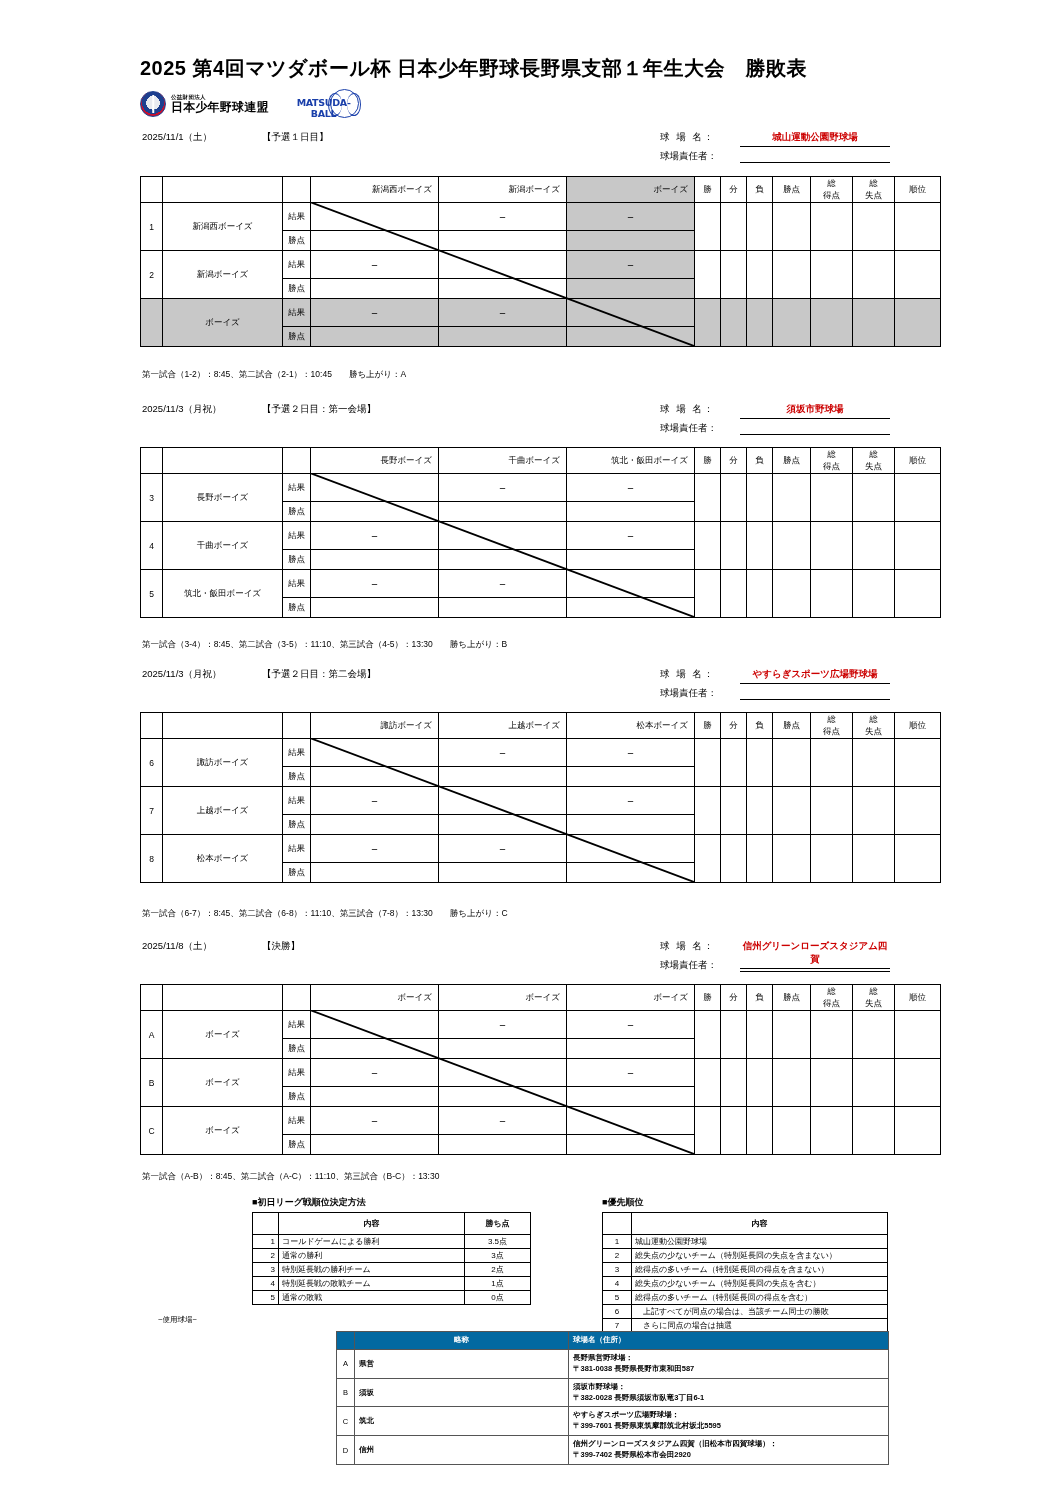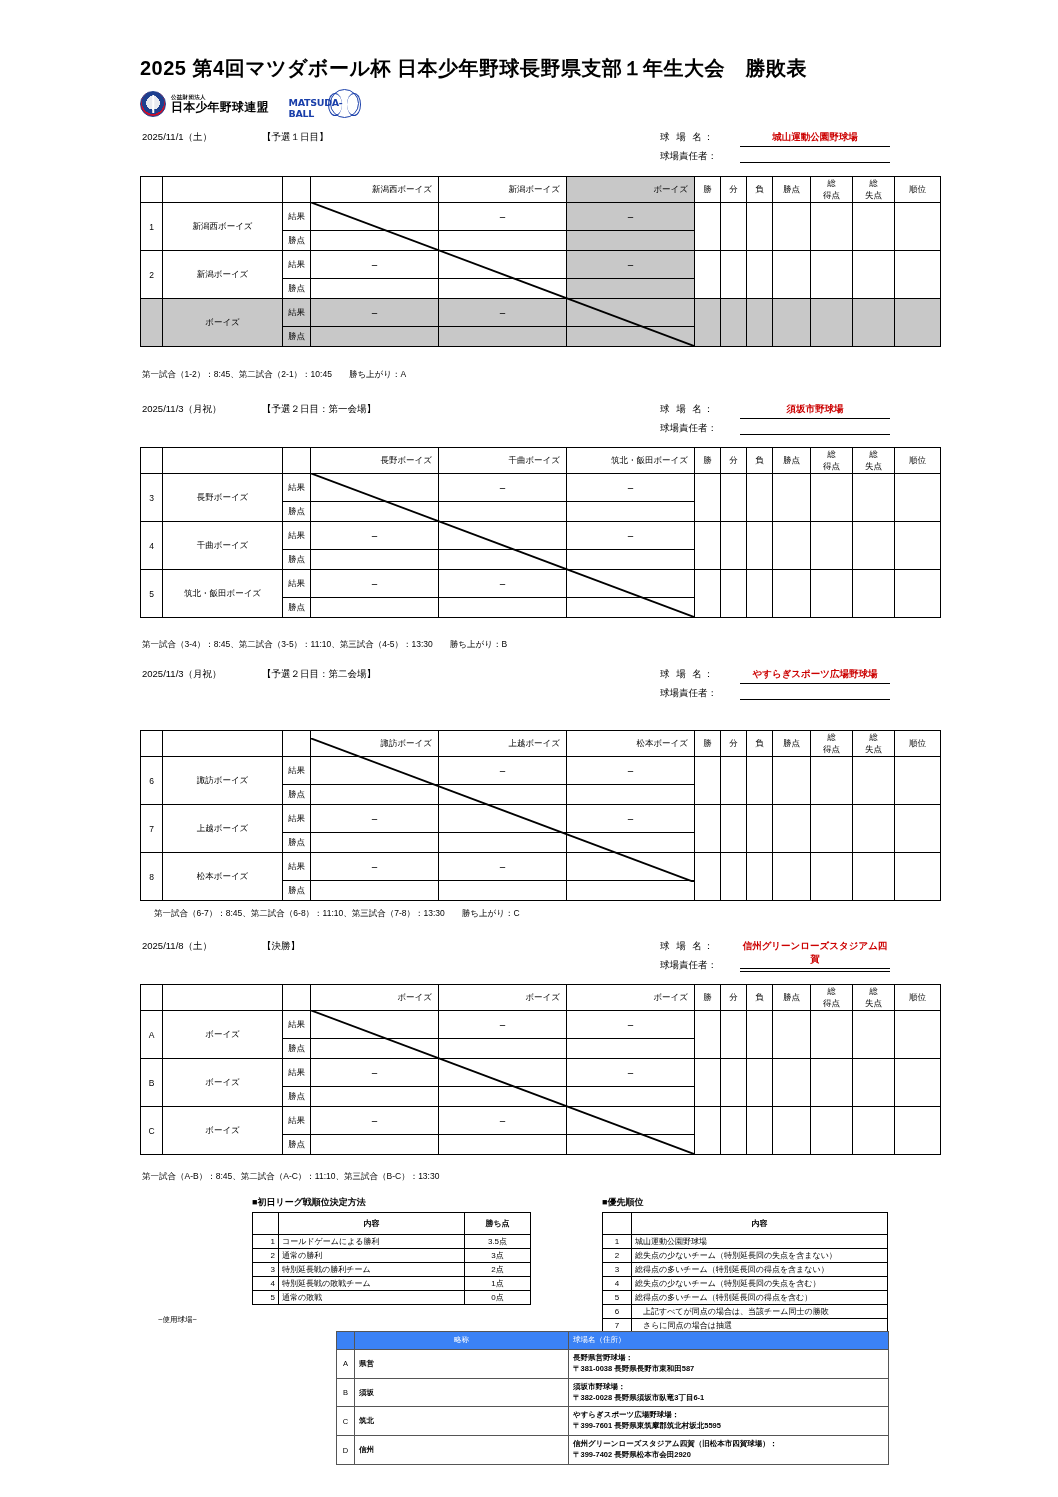--- a/index.html
+++ b/index.html
@@ -27,21 +27,21 @@
   .jbbf-mark { width: 26px; height: 26px; border-radius: 50%;
     background: radial-gradient(circle at 50% 45%, #e8eaf0 0 38%, #1d3f8f 38% 62%, #c8102e 62% 100%);
     border: 1px solid #1d3f8f; position: relative; }
   .jbbf-mark:after {
     content: ""; position: absolute; left: 50%; top: 12%; width: 1.5px; height: 76%;
     background: #fff; transform: translateX(-50%);
   }
   .jbbf-text { line-height: 1.05; }
   .jbbf-sub { font-size: 5.5px; font-weight: bold; letter-spacing: 0.3px; }
   .jbbf-main { font-size: 12px; font-weight: bold; letter-spacing: 0.2px; }
-  .logo-matsuda { position: relative; width: 70px; height: 32px; }
+  .logo-matsuda { position: relative; width: 70px; height: 32px; text-align: center; }
   .mb-ball { position: absolute; right: 0; top: 1px; width: 29px; height: 29px; border-radius: 50%;
     border: 1.4px solid #1a3faa; }
   .mb-ball:before, .mb-ball:after {
     content: ""; position: absolute; top: 3px; width: 13px; height: 21px;
     border: 1.2px solid #1a3faa; border-radius: 50%;
   }
   .mb-ball:before { left: -3px; border-right: none; }
   .mb-ball:after { right: -3px; border-left: none; }
   .mb-word { position: absolute; left: 0; top: 9px; font-size: 9.5px; font-weight: bold;
     color: #1a3faa; letter-spacing: -0.3px; font-family: "DejaVu Sans", sans-serif; }
@@ -108,21 +108,21 @@
   #priority { position: absolute; left: 602px; top: 1196px; }
   #priority table { width: 286px; }
   #priority .c-desc2 { width: 230px; }
 
   .usedvenue { position: absolute; left: 158px; top: 1315px; font-size: 7.5px; }
 
   
   #venues { position: absolute; left: 336px; top: 1331px; }
   table.venues { border-collapse: collapse; width: 552px; table-layout: fixed; }
   table.venues td { border: 0.8px solid #555; font-size: 7.5px; padding: 3px 4px; vertical-align: middle; }
-  table.venues .vh td { background: #3b82f6; color: #fff; font-weight: normal; text-align: center; height: 16px; }
+  table.venues .vh td { background: #0369a1; color: #fff; font-weight: bold; text-align: center; height: 16px; }
   .v-key { width: 18px; text-align: center; font-size: 8px; }
   .v-abbr { width: 214px; font-weight: bold; }
   .v-name { width: 320px; font-weight: bold; line-height: 1.45; }
 </style>
 </head>
 <body>
 
 <div class="page">
 
   <div class="title">2025 第4回マツダボール杯 日本少年野球長野県支部１年生大会　勝敗表</div>
@@ -366,21 +366,21 @@
       </div>
       <div class="block" style="top: 0px;">
         <div class="block-head" style="position: absolute; left: 0px; top: 668px; width: 1058px;">
           <div class="bh-date">2025/11/3（月祝）</div>
           <div class="bh-round">【予選２日目：第二会場】</div>
           <div class="bh-venue-label">球 場 名：</div>
           <div class="bh-venue-val">やすらぎスポーツ広場野球場</div>
           <div class="bh-mgr-label">球場責任者：</div>
           <div class="bh-mgr-val"></div>
         </div>
-        <table class="league" style="top: 730px;">
+        <table class="league" style="top: 712px;">
           <colgroup>
             <col class="c-no">
             <col class="c-team">
             <col class="c-kind">
             <col class="c-opp">
             <col class="c-opp">
             <col class="c-opp">
             <col class="c-s">
             <col class="c-s">
             <col class="c-s">
@@ -466,21 +466,21 @@
               <td class="kind">勝点</td>
               <td class="thick-top"></td>
               <td class="thick-top"></td>
               <td class="thick-top"></td>
             </tr>
           </tbody>
         </table>
         <svg class="diag" width="384" height="144" style="left: 310px; top: 738px;">
           <line x1="0" y1="0" x2="384" y2="144"></line>
         </svg>
-        <div class="sched" style="top: 908px; margin-left: 12px;">第一試合（6-7）：8:45、第二試合（6-8）：11:10、第三試合（7-8）：13:30　　勝ち上がり：C</div>
+        <div class="sched" style="top: 908px;">第一試合（6-7）：8:45、第二試合（6-8）：11:10、第三試合（7-8）：13:30　　勝ち上がり：C</div>
       </div>
       <div class="block" style="top: 0px;">
         <div class="block-head" style="position: absolute; left: 0px; top: 940px; width: 1058px;">
           <div class="bh-date">2025/11/8（土）</div>
           <div class="bh-round">【決勝】</div>
           <div class="bh-venue-label">球 場 名：</div>
           <div class="bh-venue-val">信州グリーンローズスタジアム四賀</div>
           <div class="bh-mgr-label">球場責任者：</div>
           <div class="bh-mgr-val"></div>
         </div>

